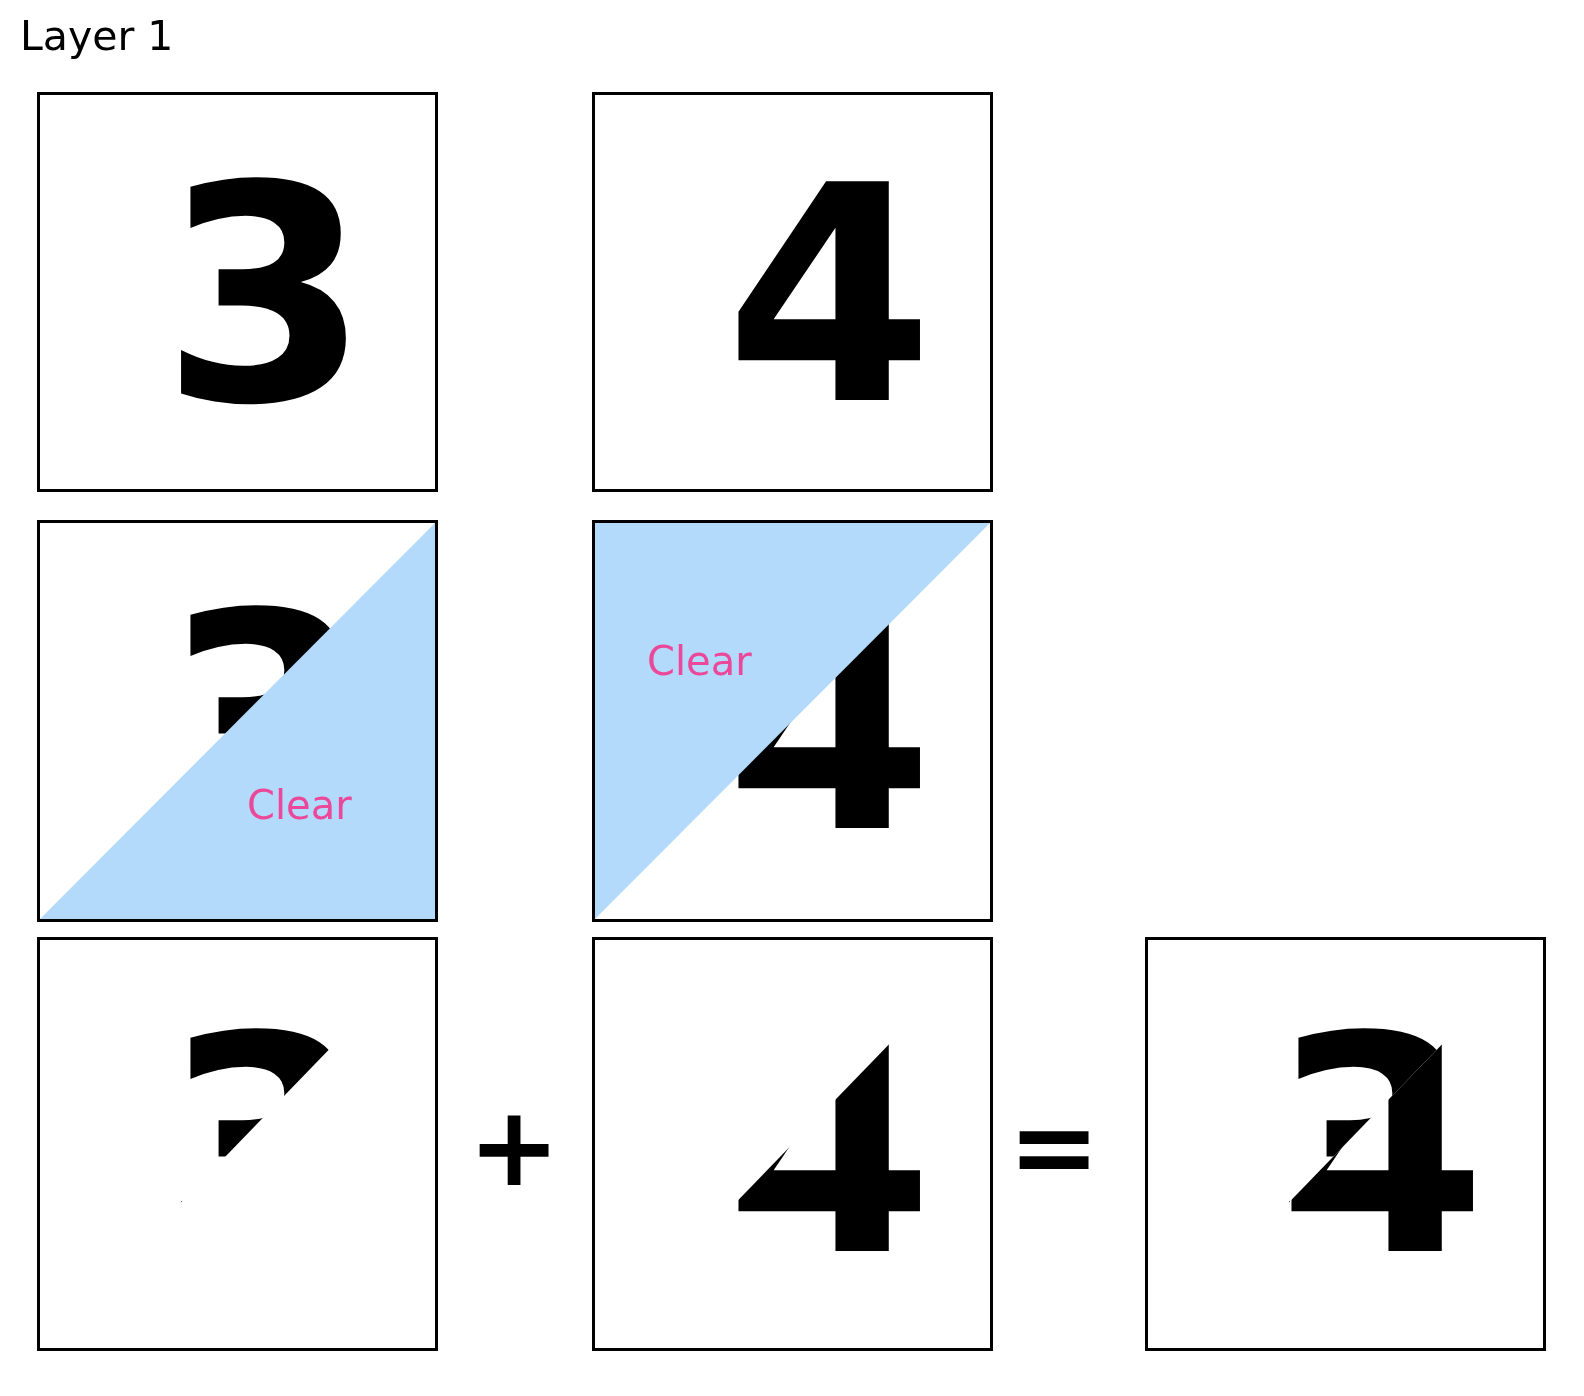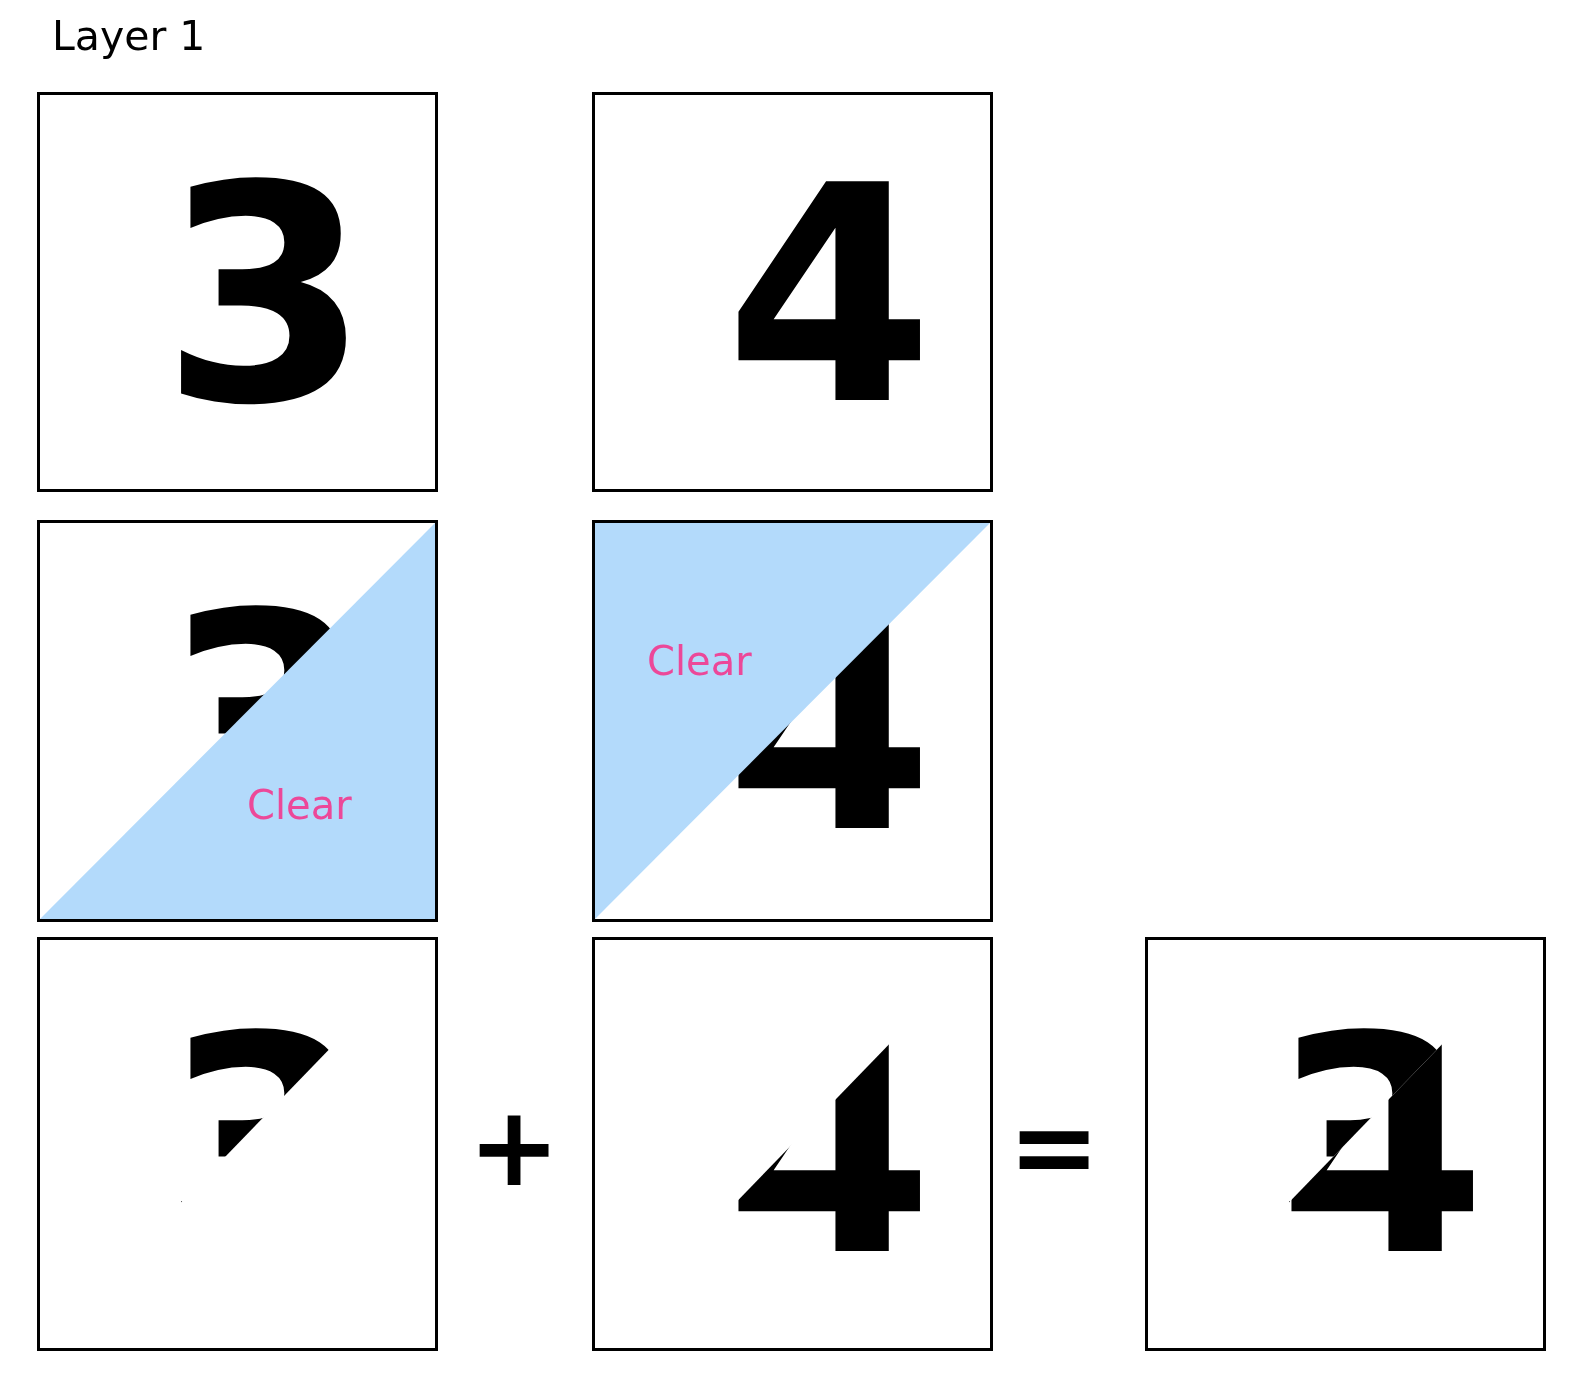--- a/index.html
+++ b/index.html
@@ -17,21 +17,21 @@
 
   .stage {
     position: absolute;
     left: 0; top: 0;
     width: 1584px;
     height: 1396px;
   }
 
   .page-title {
     position: absolute;
-    left: 52px;
+    left: 20px;
     top: 16px;
     font-size: 41px;
     line-height: 1.0;
     color: #000000;
     white-space: nowrap;
     font-family: "DejaVu Sans", sans-serif;
   }
 
   
   .cell {

